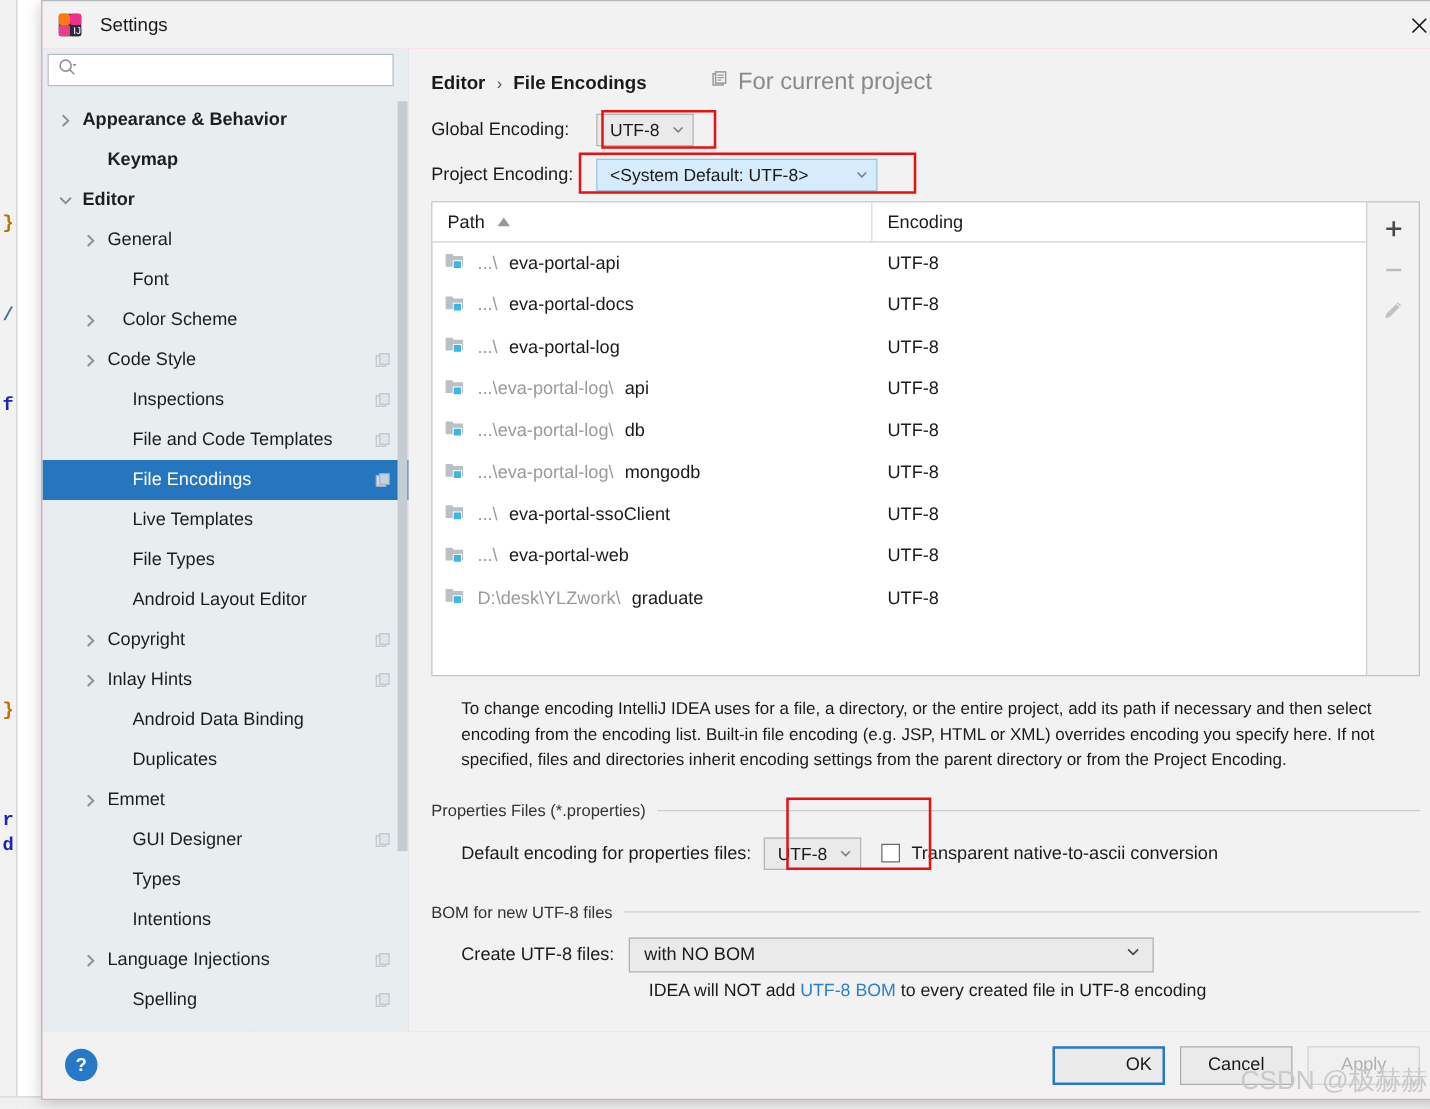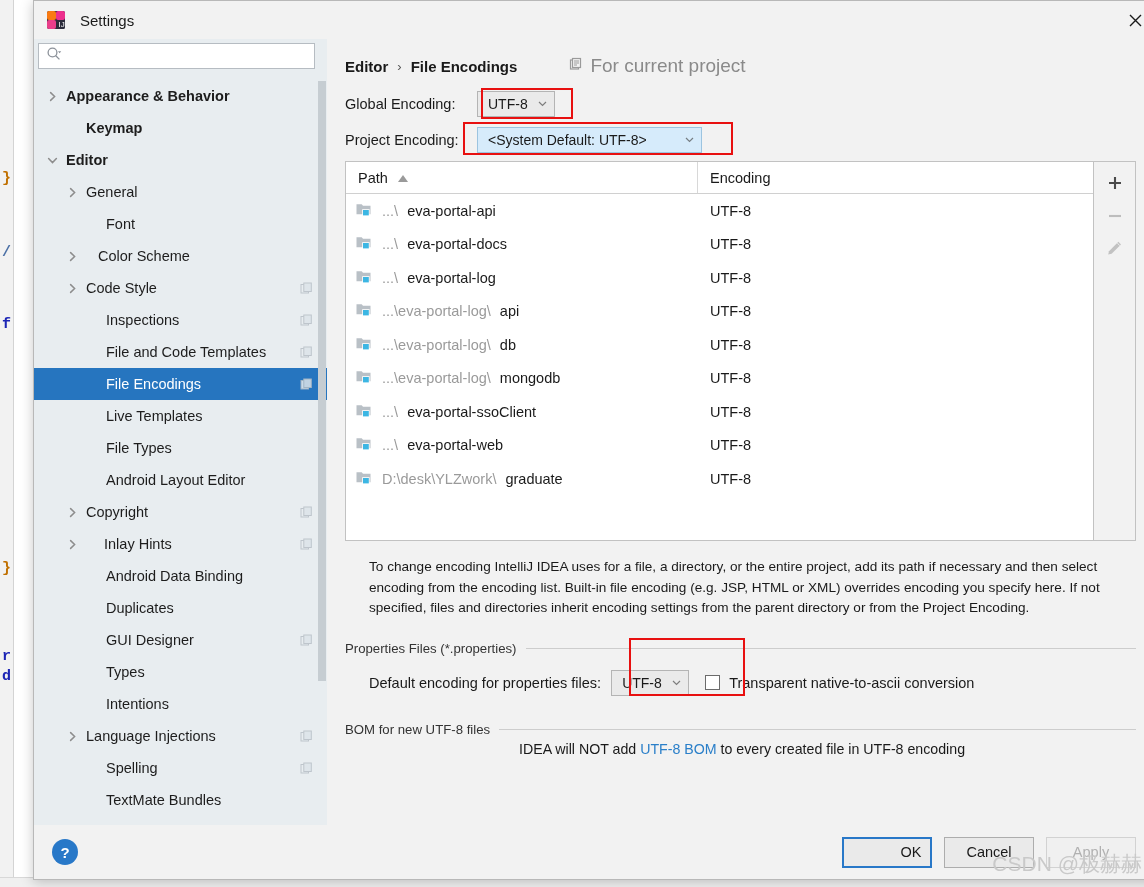--- a/index.html
+++ b/index.html
@@ -390,33 +390,41 @@
                 <rect x="1" y="2.5" width="7.5" height="8.5" stroke="#b7bfc6" stroke-width="1" fill="#e8edf0"></rect>
                 <rect x="3.8" y="1" width="7.5" height="8.5" stroke="#b7bfc6" stroke-width="1" fill="#dde4e9"></rect>
               </svg></span>
           </div>
           <div class="tree-item">
             <span class="tw" style="margin-left: 28px;">
               <svg width="11" height="11" viewBox="0 0 11 11">
                 <path d="M3.6 1.6 L7.6 5.5 L3.6 9.4" stroke="#8d8d8d" stroke-width="1.5" fill="none" stroke-linecap="round"></path>
               </svg>
             </span>
-            <span class="label" style="margin-left: 22px;">Inlay Hints</span>
+            <span class="label" style="margin-left: 4px;">Inlay Hints</span>
             <span class="copy-badge"><svg width="13" height="13" viewBox="0 0 13 13">
                 <rect x="1" y="2.5" width="7.5" height="8.5" stroke="#b7bfc6" stroke-width="1" fill="#e8edf0"></rect>
                 <rect x="3.8" y="1" width="7.5" height="8.5" stroke="#b7bfc6" stroke-width="1" fill="#dde4e9"></rect>
               </svg></span>
           </div>
           <div class="tree-item">
             <span class="tw" style="margin-left: 48px;"></span>
             <span class="label" style="margin-left: 4px;">Android Data Binding</span>
           </div>
           <div class="tree-item">
             <span class="tw" style="margin-left: 48px;"></span>
             <span class="label" style="margin-left: 4px;">Duplicates</span>
+          </div>
+          <div class="tree-item">
+            <span class="tw" style="margin-left: 28px;">
+              <svg width="11" height="11" viewBox="0 0 11 11">
+                <path d="M3.6 1.6 L7.6 5.5 L3.6 9.4" stroke="#8d8d8d" stroke-width="1.5" fill="none" stroke-linecap="round"></path>
+              </svg>
+            </span>
+            <span class="label" style="margin-left: 4px;">Emmet</span>
           </div>
           <div class="tree-item">
             <span class="tw" style="margin-left: 48px;"></span>
             <span class="label" style="margin-left: 4px;">GUI Designer</span>
             <span class="copy-badge"><svg width="13" height="13" viewBox="0 0 13 13">
                 <rect x="1" y="2.5" width="7.5" height="8.5" stroke="#b7bfc6" stroke-width="1" fill="#e8edf0"></rect>
                 <rect x="3.8" y="1" width="7.5" height="8.5" stroke="#b7bfc6" stroke-width="1" fill="#dde4e9"></rect>
               </svg></span>
           </div>
           <div class="tree-item">
@@ -667,20 +675,31 @@
         <span class="check" style="margin-left:16px;"></span>
         <span class="field-label" style="margin-left:9px;">Transparent native-to-ascii conversion</span>
         <div class="redbox" style="left:284px; top:-28px; width:116px; height:58px;"></div>
       </div>
 
       <div class="group-sep">
         <span>BOM for new UTF-8 files</span>
         <span class="line"></span>
       </div>
 
+      <div class="field-row" style="margin-top:10px; padding-left:24px;">
+        <span class="field-label">Create UTF-8 files:</span>
+        <span class="select-box" style="margin-left:12px; width:420px;">
+          <span>with NO BOM</span>
+          <span>
+            <svg width="13" height="13" viewBox="0 0 13 13">
+                <path d="M2.5 4.5 L6.5 8.5 L10.5 4.5" stroke="#444" stroke-width="1.3" fill="none"></path>
+              </svg>
+          </span>
+        </span>
+      </div>
 
       <div class="hint" style="margin-top:4px; padding-left:174px;">
         <span>IDEA will NOT add </span><a href="#">UTF-8 BOM</a><span> to every created file in UTF-8 encoding</span>
       </div>
 
     </div>
   </div>
 
   <div class="footer">
     <div class="help-btn">?</div>

